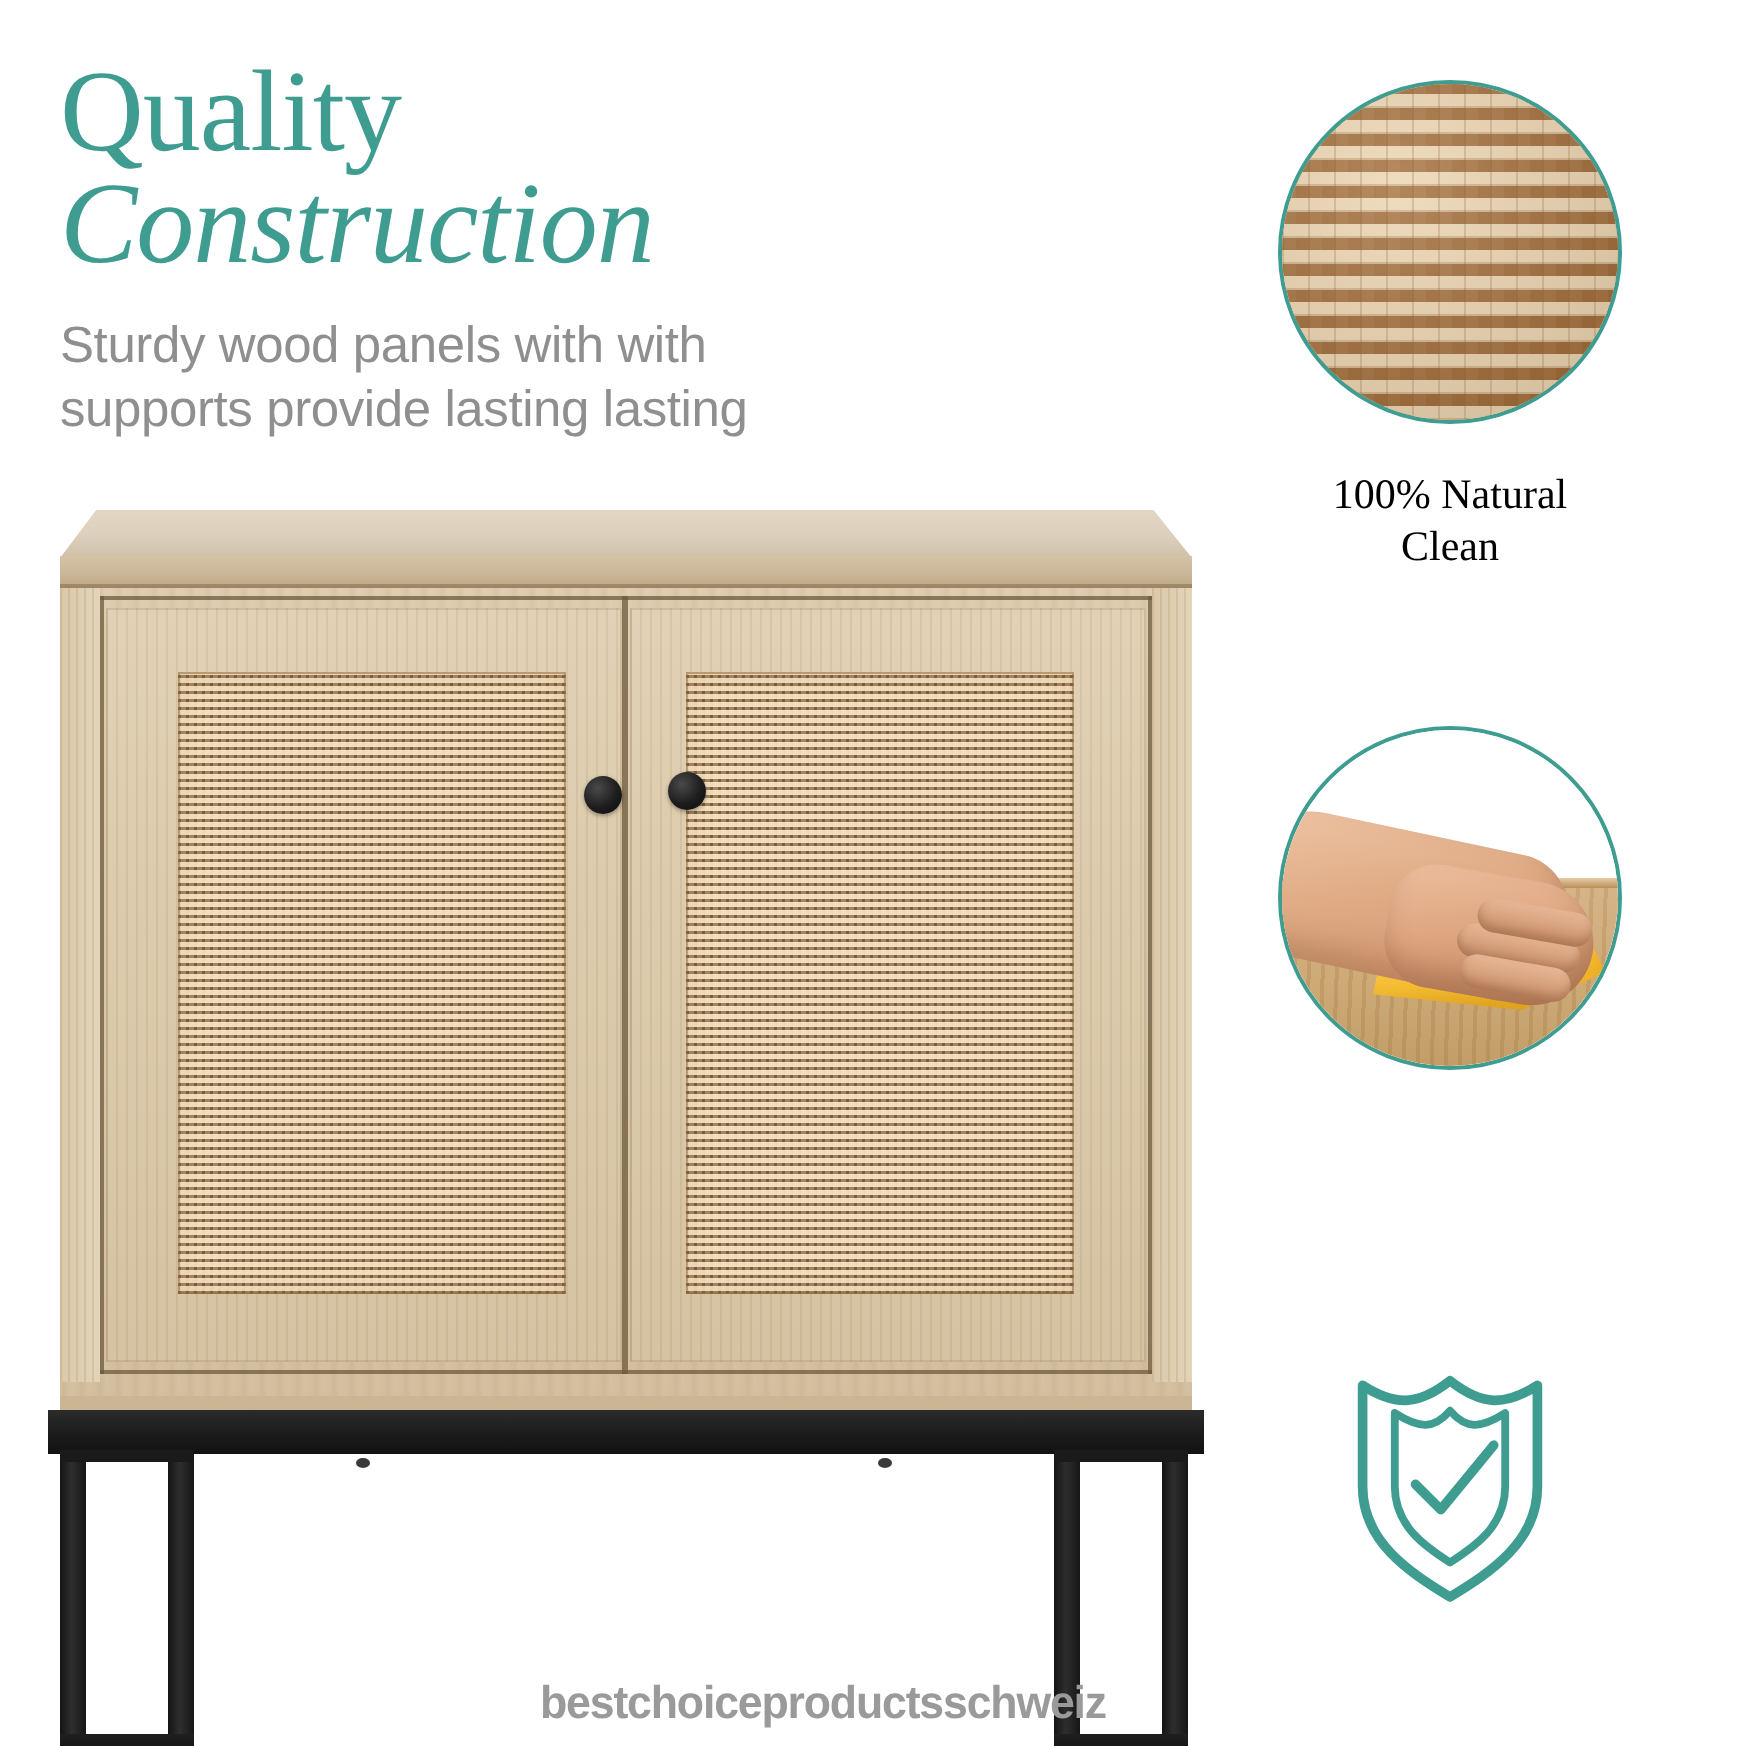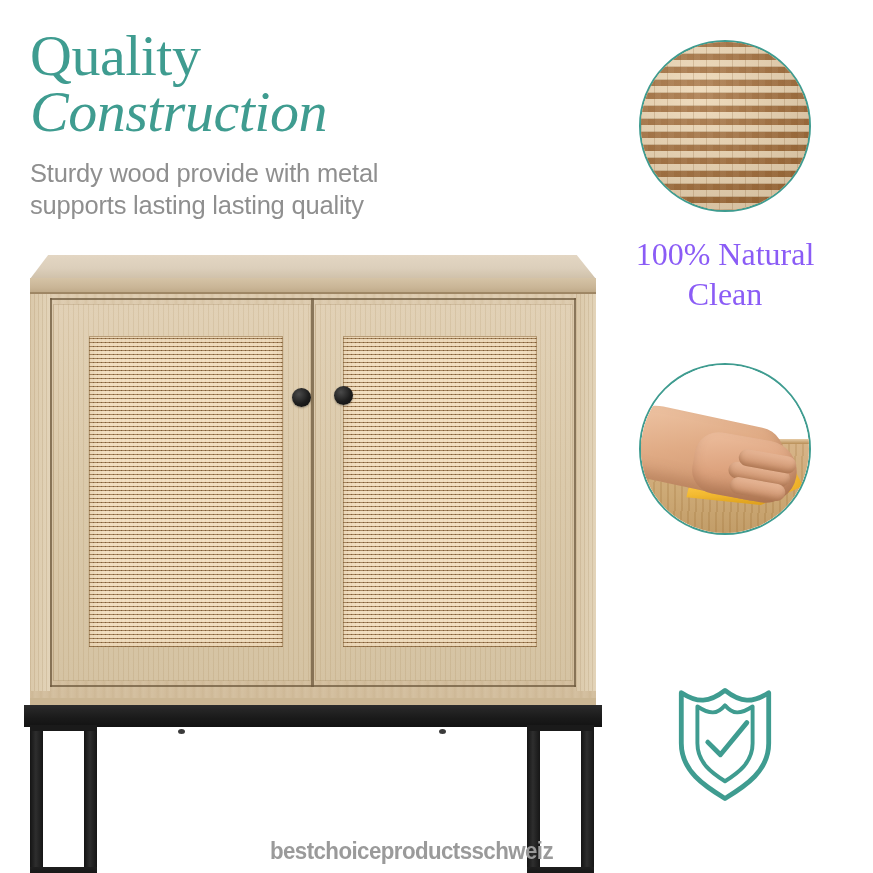--- a/index.html
+++ b/index.html
@@ -175,22 +175,22 @@
   }
 
   
   .feature {
     position: absolute;
     width: 240px;
     text-align: center;
   }
   .feature-label {
     font-family: "Liberation Serif", serif;
-    color: #8b5cf6;
-    font-size: 32px;
+    color: #000000;
+    font-size: 21px;
     line-height: 1.25;
   }
 
   .circle {
     width: 172px; height: 172px;
     border-radius: 50%;
     margin: 0 auto;
     border: 2.5px solid #3f9c90;
     overflow: hidden;
     position: relative;
@@ -286,22 +286,22 @@
 <body>
 
 <div class="stage">
 
   <div class="headline">
     <h1>
       <span class="l1">Quality</span>
       <span class="l2">Construction</span>
     </h1>
     <div class="subhead">
-      <span>Sturdy wood provide with metal</span>
-      <span>supports lasting lasting quality</span>
+      <span>Sturdy wood panels with with</span>
+      <span>supports provide lasting lasting</span>
     </div>
   </div>
 
   <div class="product">
 
     <div class="cab-top-face"></div>
     <div class="cab-top-edge"></div>
 
     <div class="carcass">
       <div class="post-l"></div>

